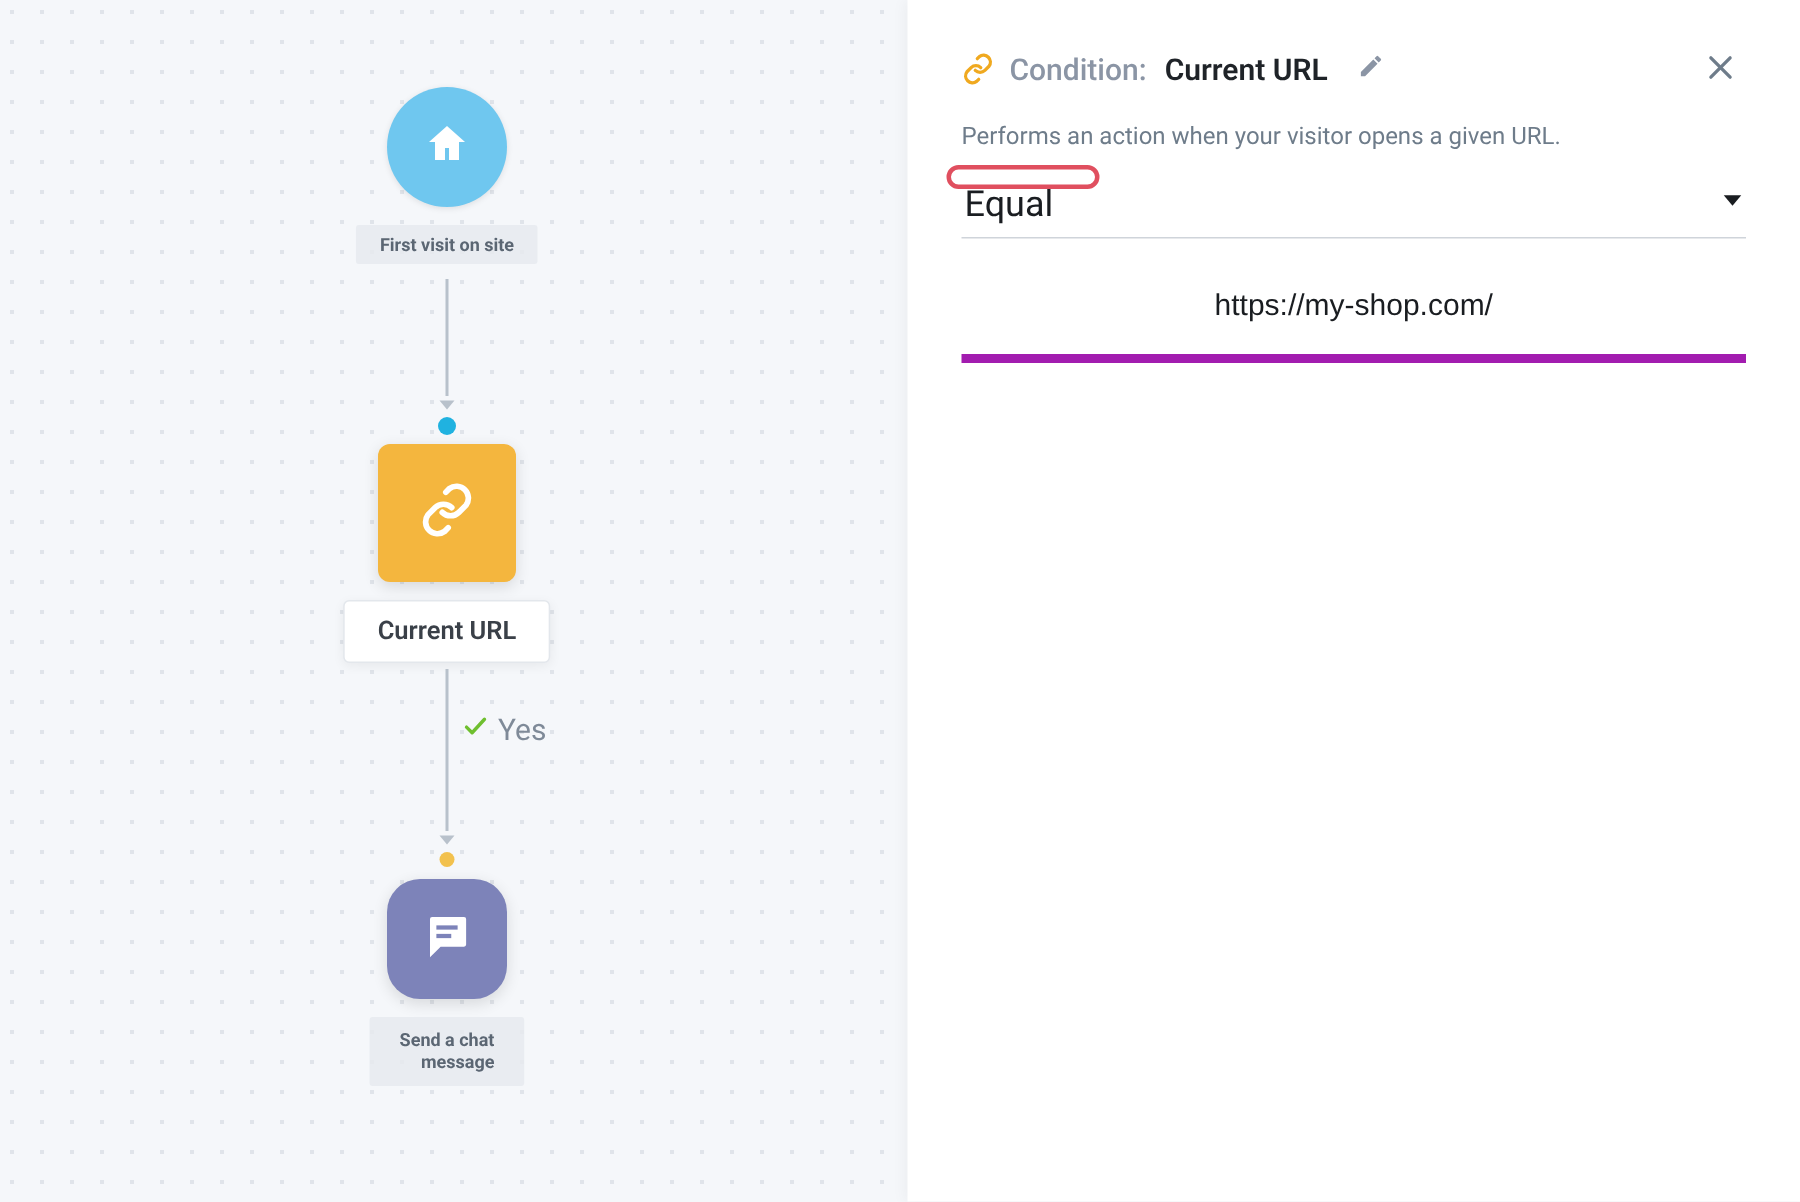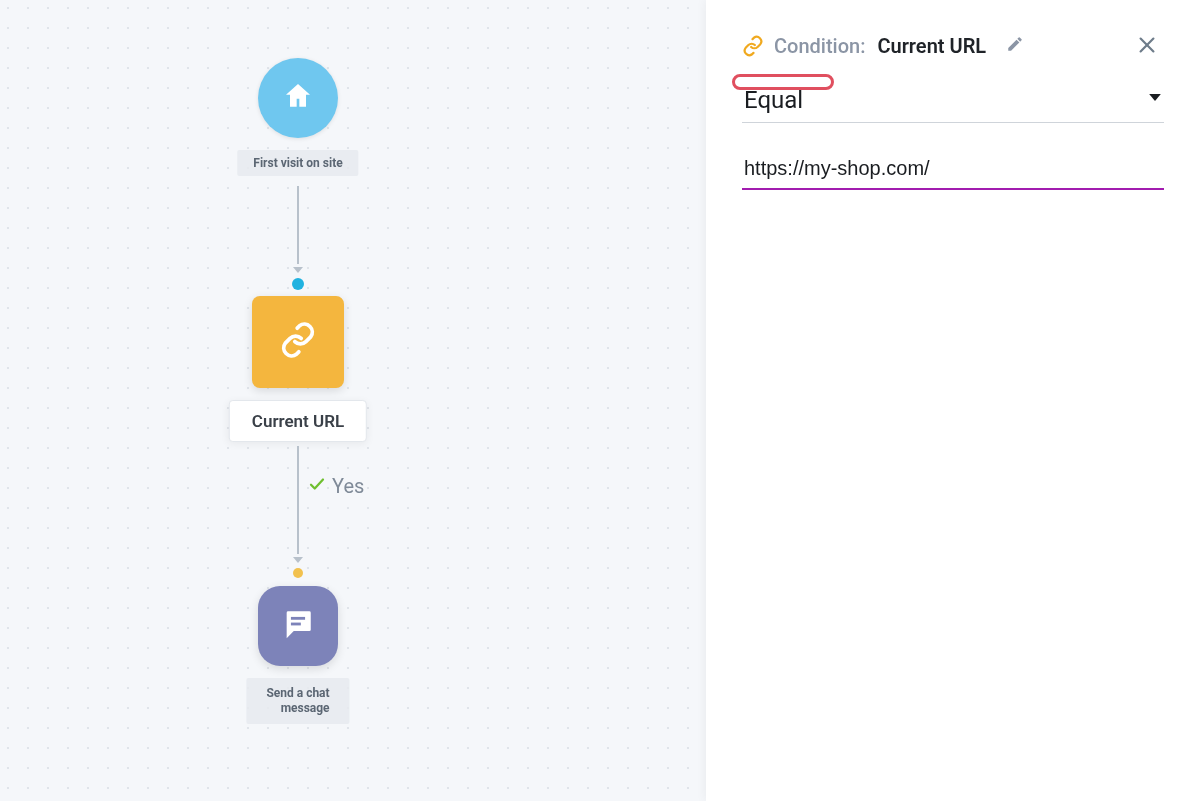--- a/index.html
+++ b/index.html
@@ -20,21 +20,21 @@
     background-size: 20px 20px;
     background-position: -2px -2px;
   }
 
   
   .panel {
     position: absolute;
     top: 0;
     right: 0;
     bottom: 0;
-    width: 494px;
+    width: 595px;
     background: #fff;
     box-shadow: -1px 0 10px rgba(0,0,0,0.05);
     padding: 34px 36px 30px 36px;
     color: #2b2f33;
   }
   .panel-close {
     position: absolute;
     top: 30px;
     right: 36px;
     width: 34px;
@@ -112,26 +112,27 @@
   }
 
   .field-label {
     font-size: 16px;
     color: #6e7c8a;
     margin-bottom: 6px;
   }
   .text-input {
     width: 100%;
     border: none;
-    border-bottom: 2px solid #a21caf;
-    padding: 6px 2px 8px 2px;
+    border-bottom: 6px solid #a21caf;
+    padding: 6px 2px 20px 2px;
     font-size: 20px;
     color: #1a1d21;
     outline: none;
     background: transparent;
+    text-align: center;
   }
 
   
   .flow {
     position: absolute;
     left: 298px;
     top: 58px;
     width: 2px; 
   }
   .centered { position: absolute; left: 0; transform: translateX(-50%); }
@@ -311,20 +312,21 @@
       <span class="cond-value">Current URL</span>
       <span class="edit-ico">
         <span>
           <svg viewBox="0 0 24 24" fill="currentColor">
               <path d="M3 17.25V21h3.75L17.8 9.94l-3.75-3.75L3 17.25zM20.7 7.04a1 1 0 0 0 0-1.41l-2.34-2.34a1 1 0 0 0-1.41 0l-1.83 1.83 3.75 3.75 1.83-1.83z"></path>
             </svg>
         </span>
       </span>
     </div>
 
+    <div class="hint">Performs an action when your visitor opens a given URL.</div>
 
     <div class="select-wrap">
       <div class="select-highlight"></div>
       <div class="select-value">Equal</div>
       <div class="select-caret">
         <svg viewBox="0 0 12 12" fill="currentColor">
             <path d="M1 3 L6 9 L11 3 Z"></path>
           </svg>
       </div>
     </div>

